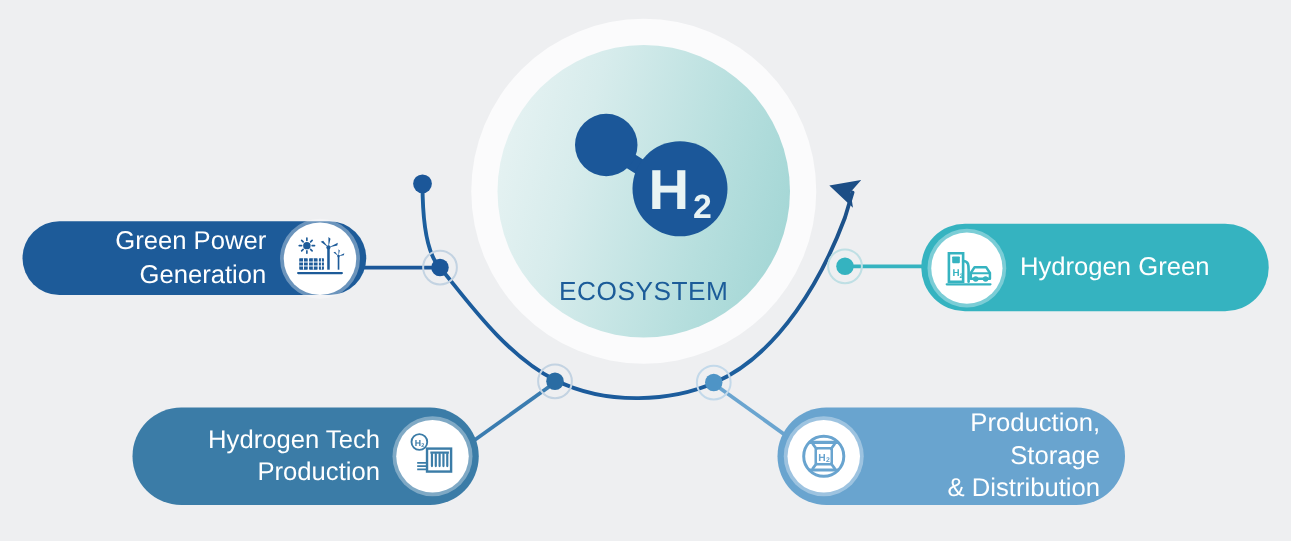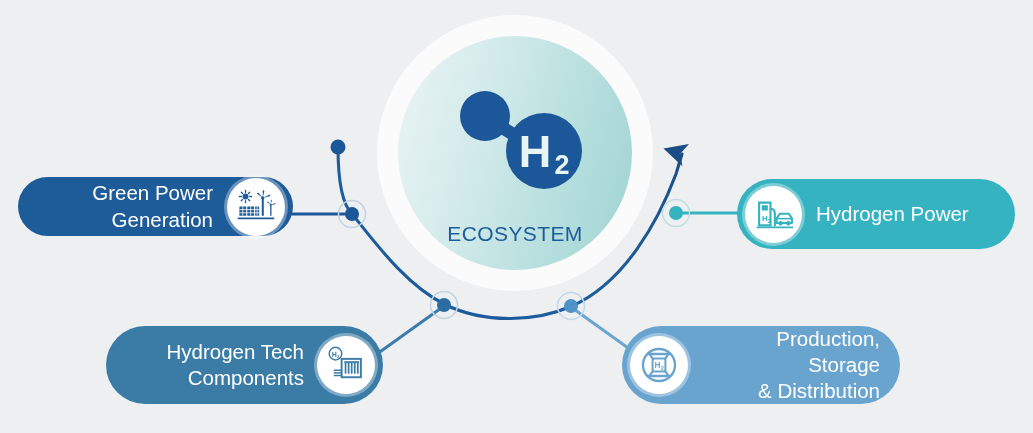--- a/index.html
+++ b/index.html
@@ -277,26 +277,26 @@
 
           <path d="M27 29 l3.5-5.3 h10.5 l3.5 5.3 v5.2 h-17.5 z" fill="none" stroke="#35b3c0" stroke-width="2.3" stroke-linejoin="round"></path>
           <line x1="27" y1="29.3" x2="44.5" y2="29.3" stroke="#35b3c0" stroke-width="1.8"></line>
           <circle cx="31.5" cy="34.6" r="2.5"></circle>
           <circle cx="40.5" cy="34.6" r="2.5"></circle>
 
           <rect x="4" y="38.4" width="42" height="2" rx="1"></rect>
         </g>
       </svg>
     </div>
-    <div class="txt">Hydrogen Power</div>
+    <div class="txt">Hydrogen Green</div>
   </div>
 
   <div class="pill" id="pill-tech">
     <div class="txt">Hydrogen Tech
-Components</div>
+Production</div>
     <div class="badge">
       <svg width="42" height="42" viewBox="0 0 48 48">
         <g fill="#3b7ca7" stroke="#3b7ca7">
 
           <circle cx="12" cy="11" r="7.2" fill="none" stroke-width="1.7"></circle>
           <text x="10.6" y="14.4" text-anchor="middle" font-family="Liberation Sans, sans-serif" font-size="8" font-weight="bold" fill="#3b7ca7" stroke="none">H</text>
           <text x="15.2" y="15.6" text-anchor="middle" font-family="Liberation Sans, sans-serif" font-size="5" font-weight="bold" fill="#3b7ca7" stroke="none">2</text>
 
           <rect x="19" y="17" width="22" height="21" fill="none" stroke-width="2.2"></rect>
 

